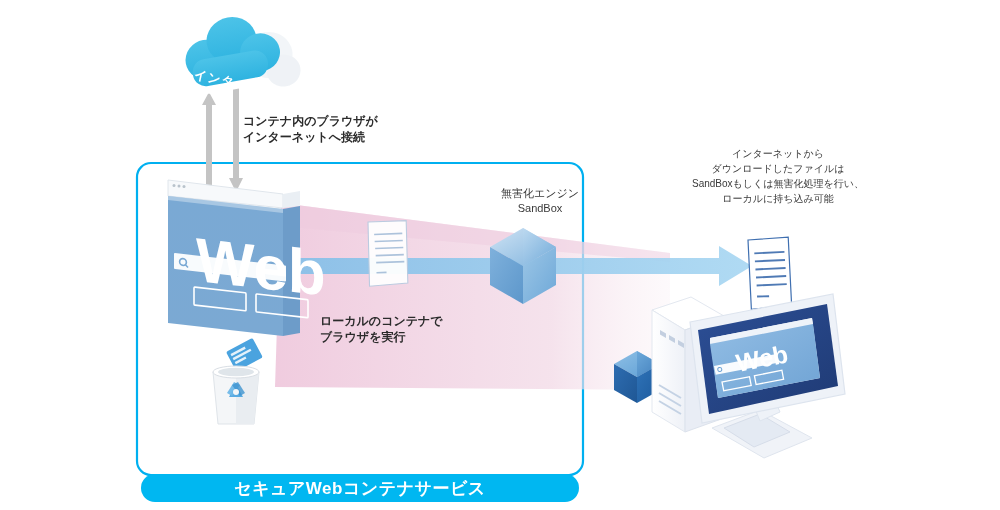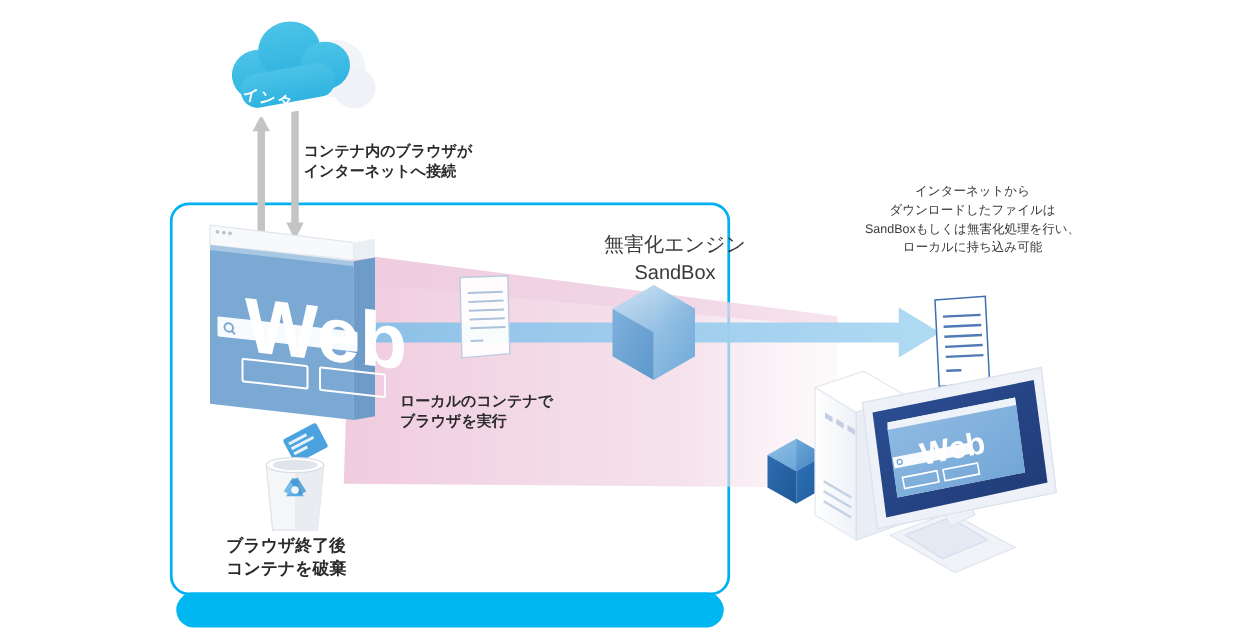--- a/index.html
+++ b/index.html
@@ -9,21 +9,21 @@
     color:#333333;
   }
   .stage{position:absolute;inset:0;width:1000px;height:510px;}
   svg.layer{position:absolute;left:0;top:0;width:1000px;height:510px;overflow:visible;}
 
   
   .txt{position:absolute;font-weight:bold;color:#2b2b2b;line-height:1.35;white-space:pre-line;}
   #label-internet-link{left:243px;top:113px;font-size:12px;}
   #label-local-container{left:320px;top:313px;font-size:12px;}
   #label-destroy{left:181px;top:428px;font-size:13.5px;}
-  #label-sandbox{left:470px;top:186px;font-size:16px;text-align:center;width:140px;font-weight:400;color:#3a3a3a;}
+  #label-sandbox{left:470px;top:186px;font-size:11px;text-align:center;width:140px;font-weight:400;color:#3a3a3a;}
   #label-download{left:633px;top:146px;font-size:10px;text-align:center;width:290px;font-weight:400;color:#3a3a3a;line-height:1.5;}
 
   #service-bar-label{
     position:absolute;left:141px;top:474px;width:438px;height:28px;
     display:flex;align-items:center;justify-content:center;
     color:#ffffff;font-size:17px;font-weight:bold;letter-spacing:.5px;
     pointer-events:none;
   }
   .cloud-text{
     font-size:12.5px;font-weight:bold;fill:#ffffff;letter-spacing:1px;
@@ -297,25 +297,24 @@
       <rect x="141" y="474" width="438" height="28" rx="14" ry="14" fill="#00b7f1"></rect>
     </g>
   </svg>
 
   <div class="txt" id="label-internet-link">コンテナ内のブラウザが
 インターネットへ接続</div>
 
   <div class="txt" id="label-local-container">ローカルのコンテナで
 ブラウザを実行</div>
 
-  <div class="txt" id="label-destroy">ブラウザ終了後
-コンテナを破棄</div>
 
   <div class="txt" id="label-sandbox">無害化エンジン
 SandBox</div>
 
   <div class="txt" id="label-download">インターネットから
 ダウンロードしたファイルは
 SandBoxもしくは無害化処理を行い、
 ローカルに持ち込み可能</div>
 
+  <div id="service-bar-label">セキュアWebコンテナサービス</div>
 
 </div>
 
 </body></html>

